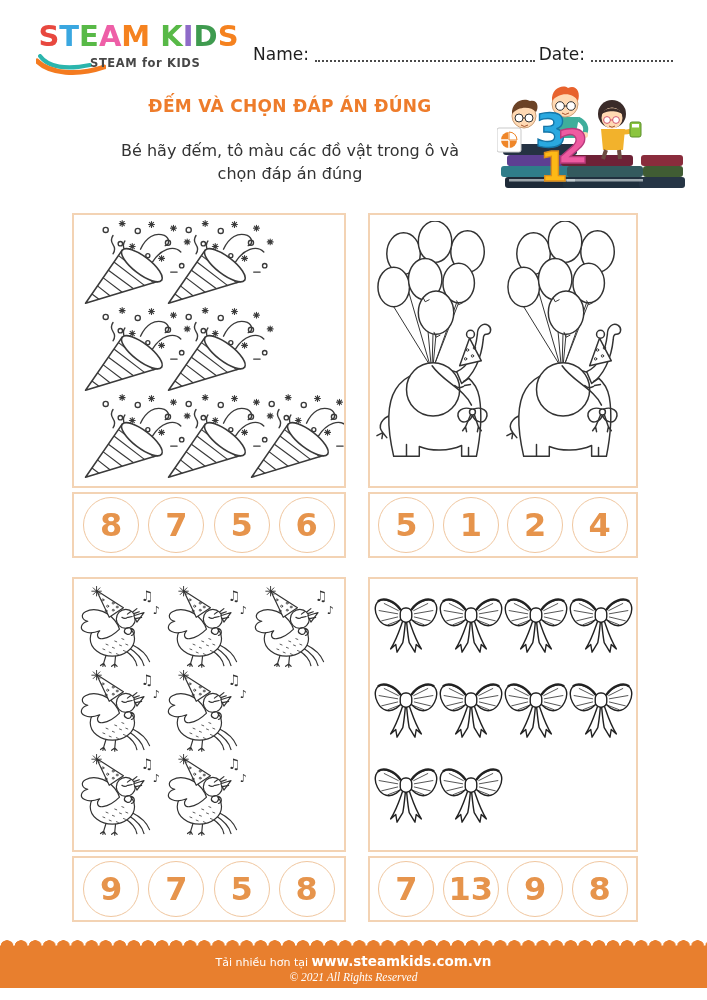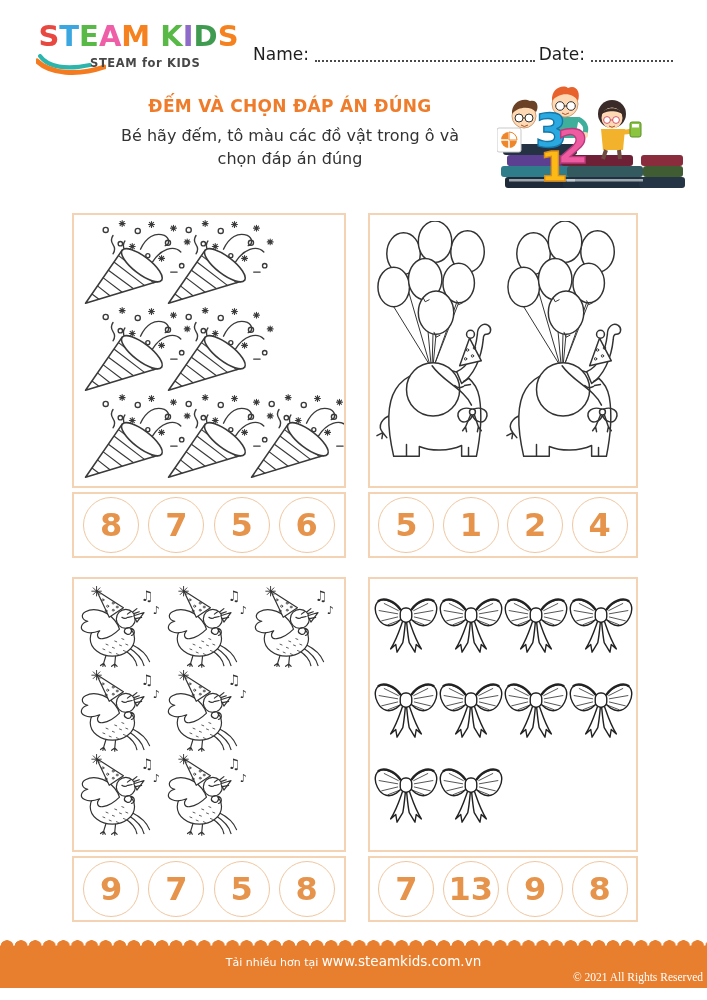--- a/index.html
+++ b/index.html
@@ -18,21 +18,21 @@
   .name-date{position:absolute;left:253px;top:44px;width:420px;display:flex;
              align-items:center;font-size:17px;color:#1f1f1f;}
   .nd-label{flex:none;line-height:1.2;}
   .dotline{border-bottom:2px dotted #4a4a4a;height:15px;margin:0 4px 2px 6px;}
   .dot-name{flex:1;}
   .dot-date{width:82px;margin-right:0;}
 
   
   .title-block{position:absolute;left:30px;top:96px;width:520px;text-align:center;}
   .page-title{margin:0;font-size:17px;font-weight:bold;color:#ee7c2b;letter-spacing:.3px;}
-  .subtitle{margin:9px 0 0;font-size:16px;line-height:1.42;color:#333;}
+  .subtitle{margin:24px 0 0;font-size:16px;line-height:1.42;color:#333;}
 
   .kids-illustration{position:absolute;left:497px;top:84px;width:192px;height:114px;}
 
   
   .quadrant{position:absolute;}
   #q0{left:72px;top:213px;width:274px;}
   #q1{left:368px;top:213px;width:270px;}
   #q2{left:72px;top:577px;width:274px;}
   #q3{left:368px;top:577px;width:270px;}
   .picture-box{height:275px;border:2px solid #f3d3b4;box-sizing:border-box;background:#fff;
@@ -54,23 +54,23 @@
   .t-bow .picture-box{padding-top:7px;padding-left:4px;}
   .t-bow .item{width:64px;height:85px;margin-right:1px;}
 
   
   .footer{position:absolute;left:0;top:946px;width:707px;height:42px;background:#e87f2e;
           color:#fff;text-align:center;}
   .scallops{position:absolute;left:0;top:-6px;width:100%;height:7px;
             background-image:radial-gradient(circle at 7px 7px,#e87f2e 6.5px,rgba(232,127,46,0) 7px);
             background-size:14.1px 7px;background-repeat:repeat-x;}
   .footer-line1{margin:7px 0 0;font-size:11px;}
-  .footer-line1 .site{font-size:13.5px;font-weight:normal;cursor:pointer;}
-  .footer-line2{margin:2px 4px 0;font-size:11.5px;
-                font-family:"Liberation Serif","DejaVu Serif",serif;text-align:right;}
+  .footer-line1 .site{font-size:13.5px;font-weight:bold;cursor:pointer;}
+  .footer-line2{margin:2px 4px 0;font-size:11.5px;font-style:italic;
+                font-family:"Liberation Serif","DejaVu Serif",serif;}
 
   .svgdefs{position:absolute;width:0;height:0;overflow:hidden;}
 </style>
 </head>
 <body>
 
 <svg class="svgdefs" aria-hidden="true">
   <defs>
     <g id="sym-star" stroke="#3a3a3a" stroke-width="1.2" fill="none" stroke-linecap="round">
       <path d="M-3.2 0H3.2M0 -3.2V3.2M-2.3 -2.3L2.3 2.3M-2.3 2.3L2.3 -2.3"></path>

